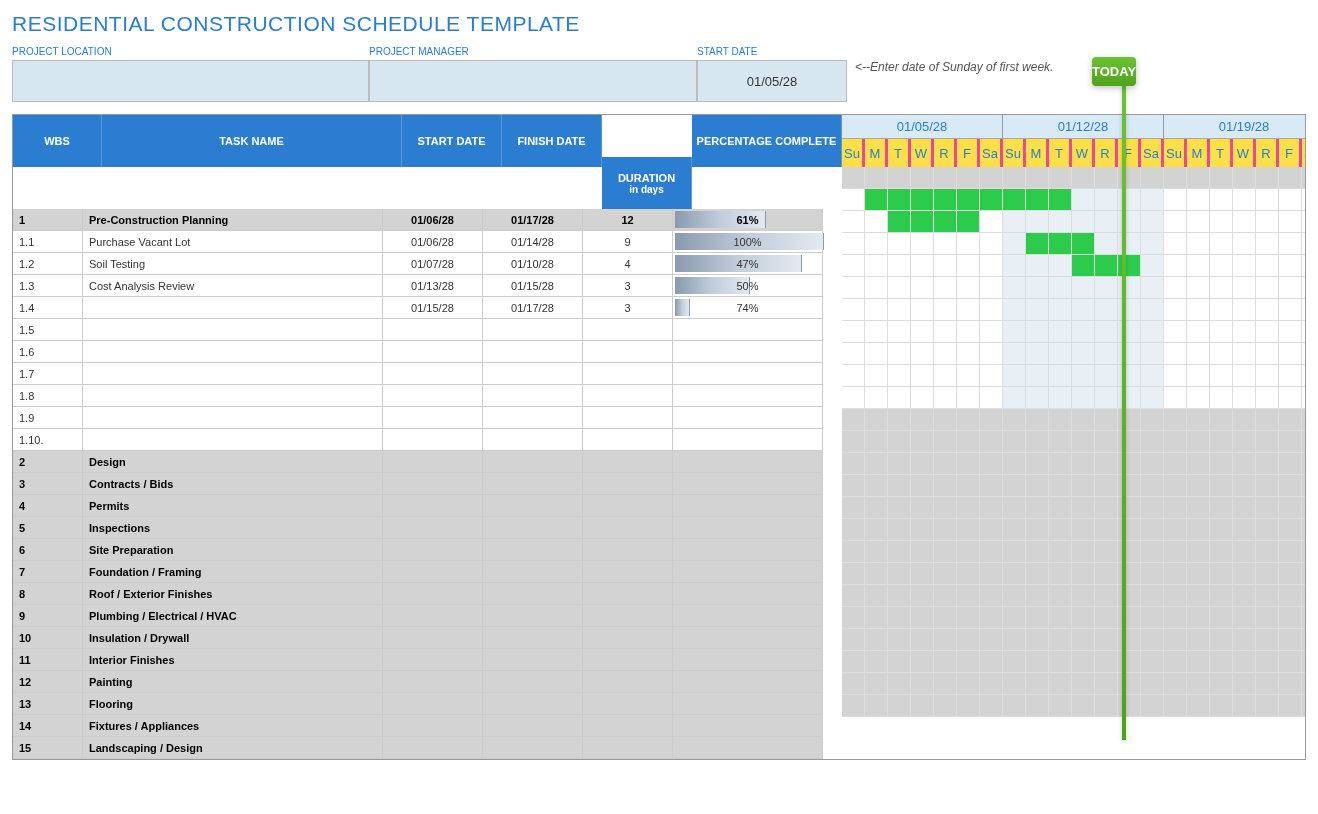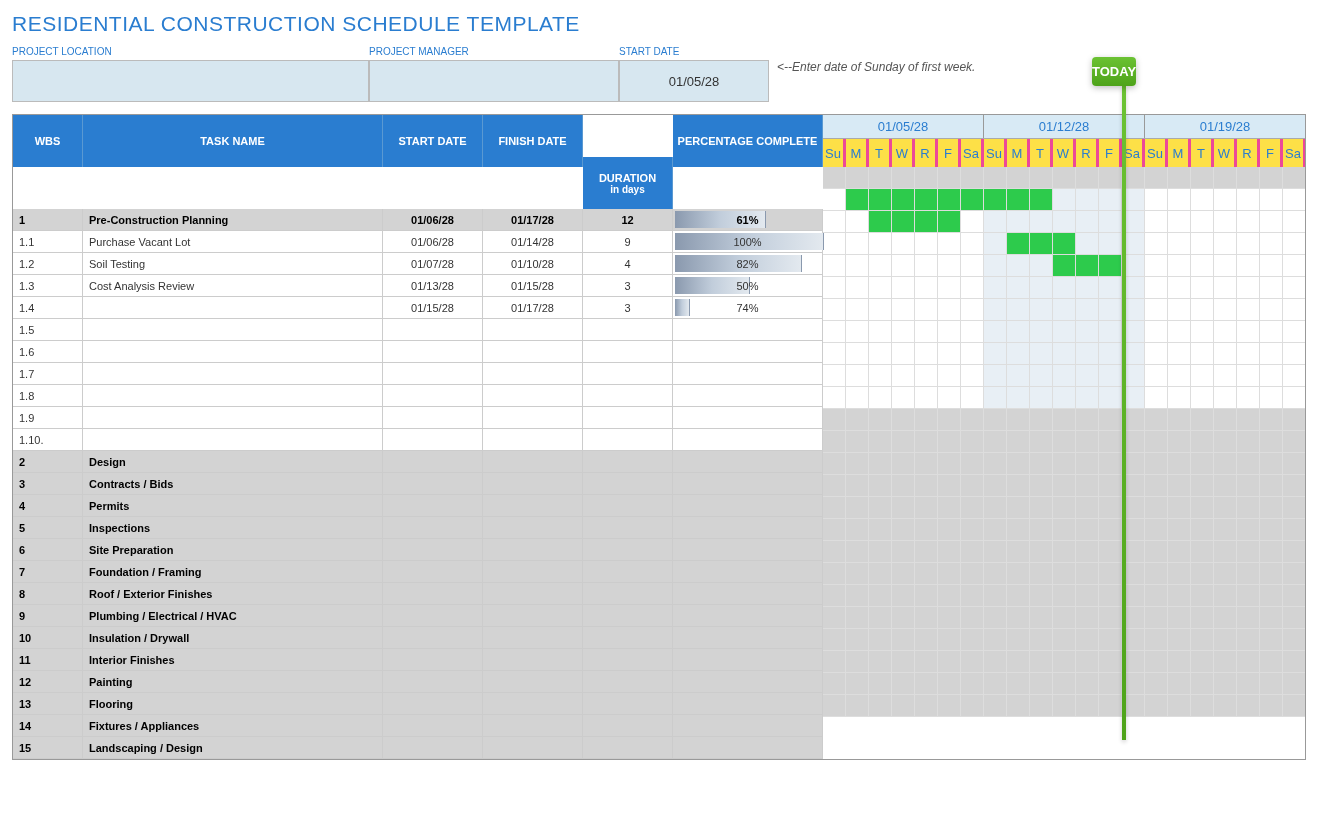--- a/index.html
+++ b/index.html
@@ -35,37 +35,37 @@
 
 .week-header { display: flex; height: 24px; border-bottom: 1px solid #aaa; }
 .week-cell { flex: 0 0 161px; background: #d8eaf5; color: #2a7dd0; font-size: 13px; text-align: center; display: flex; align-items: center; justify-content: center; border-right: 1px solid #999; }
 .days-header { display: flex; height: 28px; }
 .day-cell { flex: 0 0 23px; background: #fde047; color: #2a7dd0; font-size: 13px; text-align: center; display: flex; align-items: center; justify-content: center; border-right: 3px solid #ec4899; }
 .gantt-row { display: flex; height: 22px; }
 .gantt-cell { flex: 0 0 23px; border-right: 1px solid #ddd; border-bottom: 1px solid #ddd; background: #fff; }
 .gantt-cell.week2 { background: #e8eff5; }
 .gantt-cell.phase { background: #d3d3d3; }
 .gantt-cell.fill { background: #2dcb4c; }
-.left-header .col-head.wbs-col { width:70px; }
+.left-header .col-head.wbs-col { width:89px; }
 .left-header .col-head.task-col { width:300px; }
 .left-header .col-head.date-col { width:100px; }
 .left-header .col-head.dur-col { width:90px;margin-top:42px; }
 .left-header .col-head.pct-col { width:150px; }
 </style>
 </head>
 <body>
 
 <div class="title">RESIDENTIAL CONSTRUCTION SCHEDULE TEMPLATE</div>
 
 <div class="header-row">
   <div class="header-field" style="width:357px">
     <div class="header-label">PROJECT LOCATION</div>
     <input class="header-input" value="" style="">
   </div>
-  <div class="header-field" style="width:250px">
+  <div class="header-field" style="width:328px">
     <div class="header-label">PROJECT MANAGER</div>
     <input class="header-input" value="" style="">
   </div>
   <div class="header-field" style="width:150px">
     <div class="header-label">START DATE</div>
     <input class="header-input" style="text-align: center;" value="01/05/28">
   </div>
   <div class="hint">&lt;--Enter date of Sunday of first week.</div>
 </div>
 
@@ -111,21 +111,21 @@
           </div>
         </div>
         <div class="row task-row">
           <div class="cell wbs-col">1.2</div>
           <div class="cell task-col">Soil Testing</div>
           <div class="cell date-col">01/07/28</div>
           <div class="cell date-col">01/10/28</div>
           <div class="cell dur-col">4</div>
           <div class="cell pct-col">
             <div class="pct-bar" style="width: 85%;"></div>
-            <div class="pct-text">82%</div>
+            <div class="pct-text">47%</div>
           </div>
         </div>
         <div class="row task-row">
           <div class="cell wbs-col">1.3</div>
           <div class="cell task-col">Cost Analysis Review</div>
           <div class="cell date-col">01/13/28</div>
           <div class="cell date-col">01/15/28</div>
           <div class="cell dur-col">3</div>
           <div class="cell pct-col">
             <div class="pct-bar" style="width: 50%;"></div>

